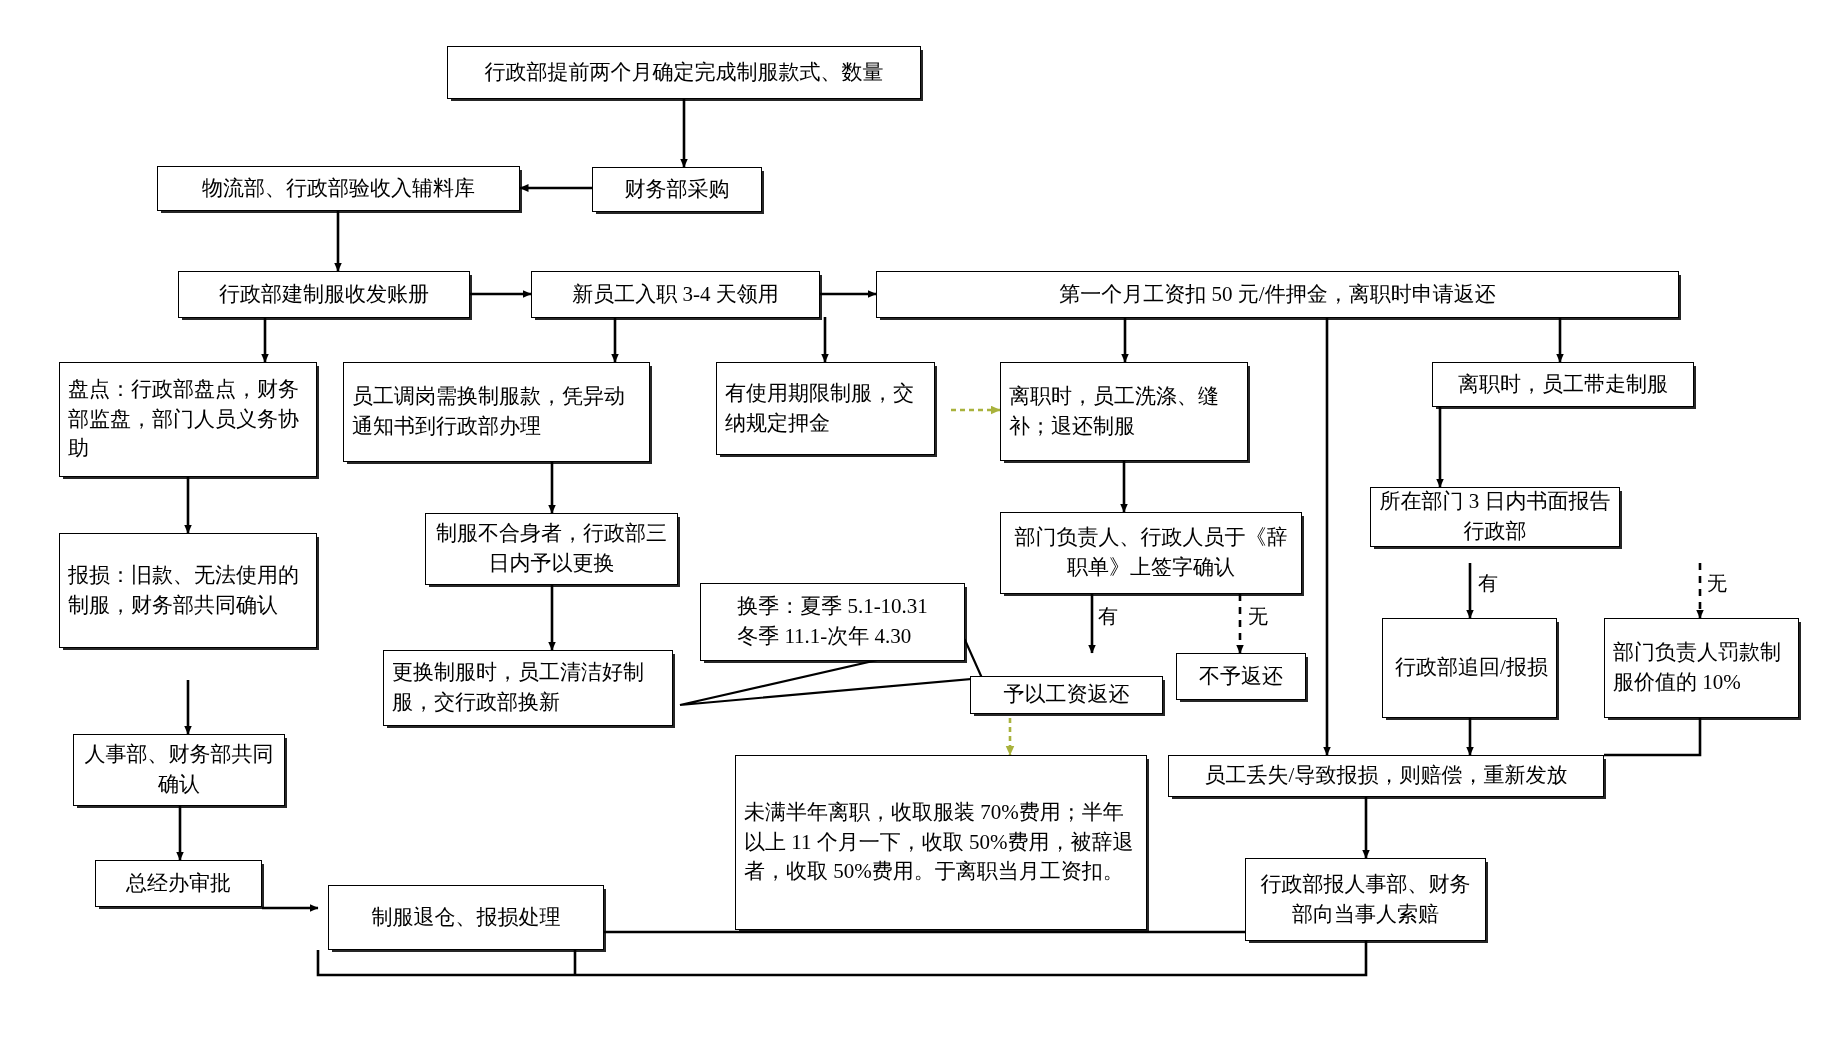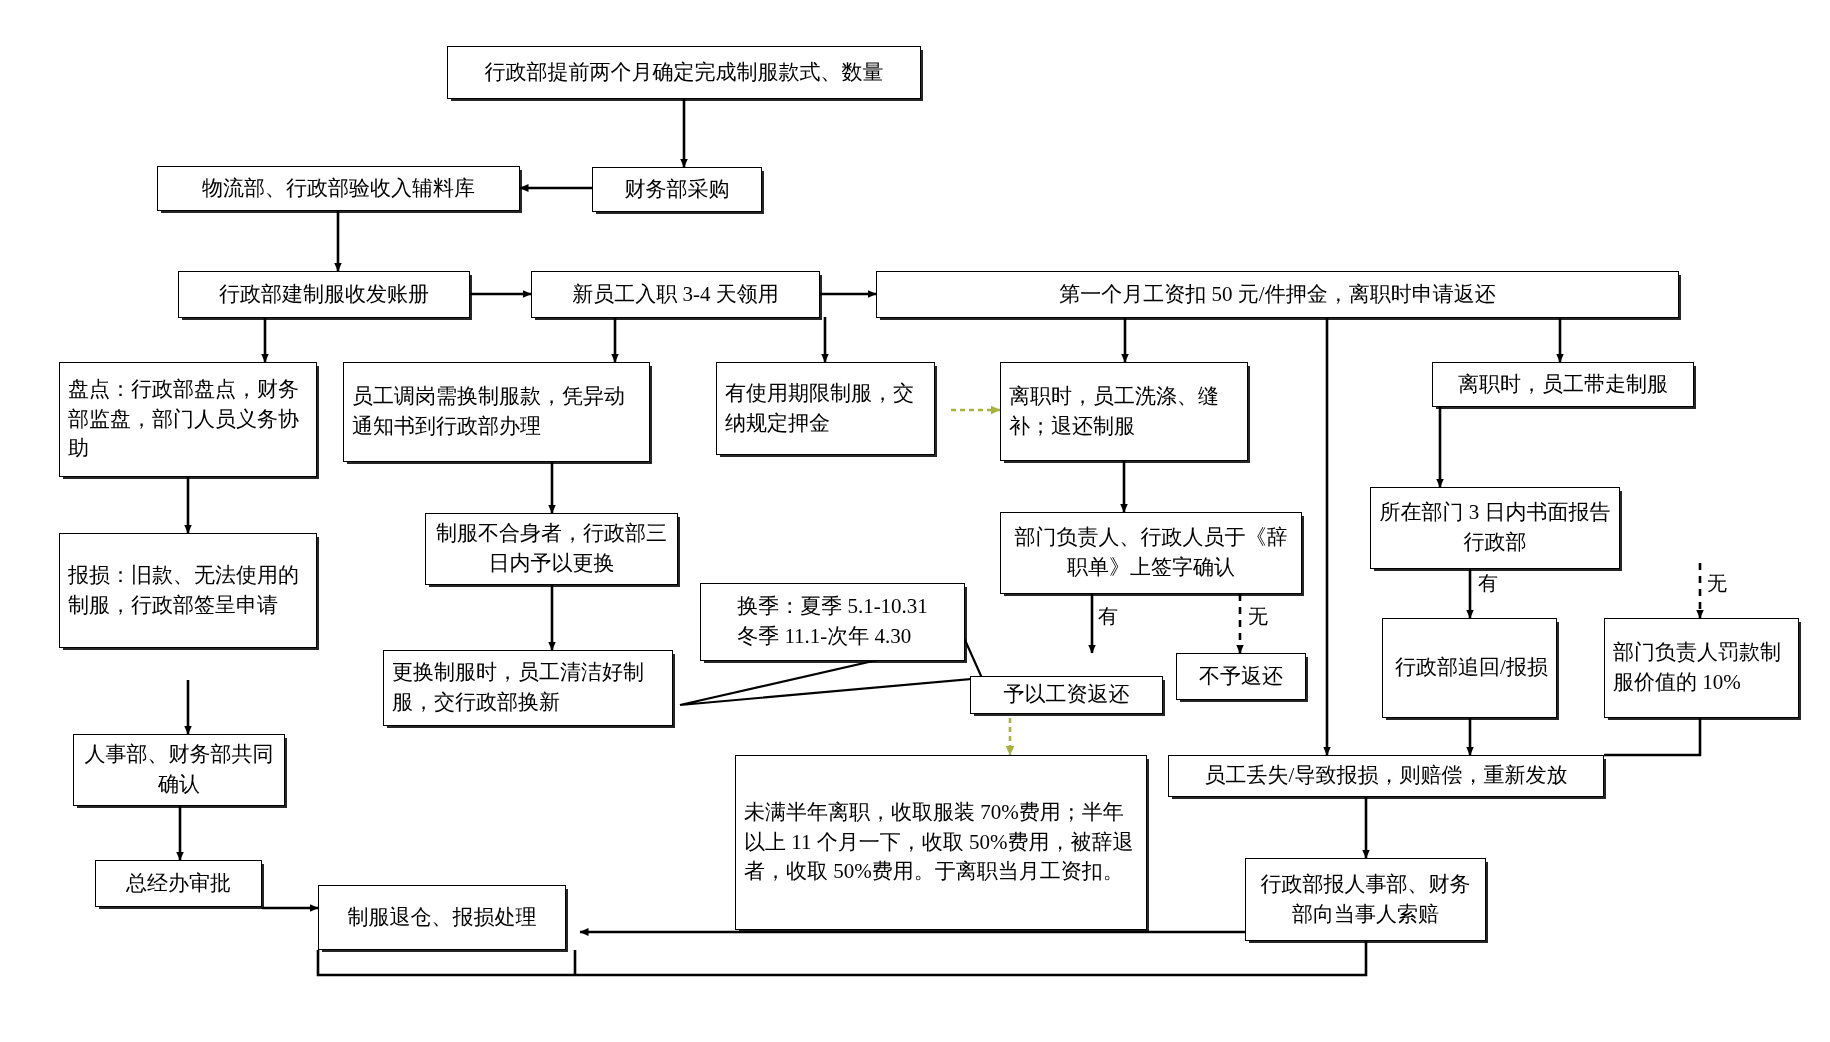--- a/index.html
+++ b/index.html
@@ -185,32 +185,32 @@
 
   <div class="node left" style="left:1000px; top:362px; width:248px; height:99px;">
     <span class="txt">离职时，员工洗涤、缝补；退还制服</span>
   </div>
 
   <div class="node" style="left:1432px; top:362px; width:262px; height:45px;">
     <span class="txt">离职时，员工带走制服</span>
   </div>
 
   <div class="node left" style="left:59px; top:533px; width:258px; height:115px;">
-    <span class="txt">报损：旧款、无法使用的制服，行政部签呈申请</span>
+    <span class="txt">报损：旧款、无法使用的制服，财务部共同确认</span>
   </div>
 
   <div class="node" style="left:425px; top:513px; width:253px; height:72px;">
     <span class="txt">制服不合身者，行政部三日内予以更换</span>
   </div>
 
   <div class="node" style="left:1000px; top:512px; width:302px; height:82px;">
     <span class="txt">部门负责人、行政人员于《辞职单》上签字确认</span>
   </div>
 
-  <div class="node" style="left:1370px; top:487px; width:250px; height:82px;">
+  <div class="node" style="left:1370px; top:487px; width:250px; height:60px;">
     <span class="txt">所在部门 3 日内书面报告行政部</span>
   </div>
 
   <div class="node left" style="left:700px; top:583px; width:265px; height:78px;">
     <span class="txt">换季：夏季 5.1-10.31
 冬季 11.1-次年 4.30</span>
   </div>
 
   <div class="node left" style="left:383px; top:650px; width:290px; height:76px;">
     <span class="txt">更换制服时，员工清洁好制服，交行政部换新</span>
@@ -241,21 +241,21 @@
   </div>
 
   <div class="node" style="left:1168px; top:755px; width:436px; height:42px;">
     <span class="txt">员工丢失/导致报损，则赔偿，重新发放</span>
   </div>
 
   <div class="node" style="left:95px; top:860px; width:167px; height:47px;">
     <span class="txt">总经办审批</span>
   </div>
 
-  <div class="node" style="left:318px; top:885px; width:248px; height:65px;justify-content:center;">
+  <div class="node" style="left:328px; top:885px; width:276px; height:65px;justify-content:center;">
     <span class="txt">制服退仓、报损处理</span>
   </div>
 
   <div class="node" style="left:1245px; top:858px; width:241px; height:83px;">
     <span class="txt">行政部报人事部、财务部向当事人索赔</span>
   </div>
 
   <span class="edgelabel" style="left:1098px; top:603px;">有</span>
   <span class="edgelabel" style="left:1248px; top:603px;">无</span>
   <span class="edgelabel" style="left:1478px; top:570px;">有</span>

